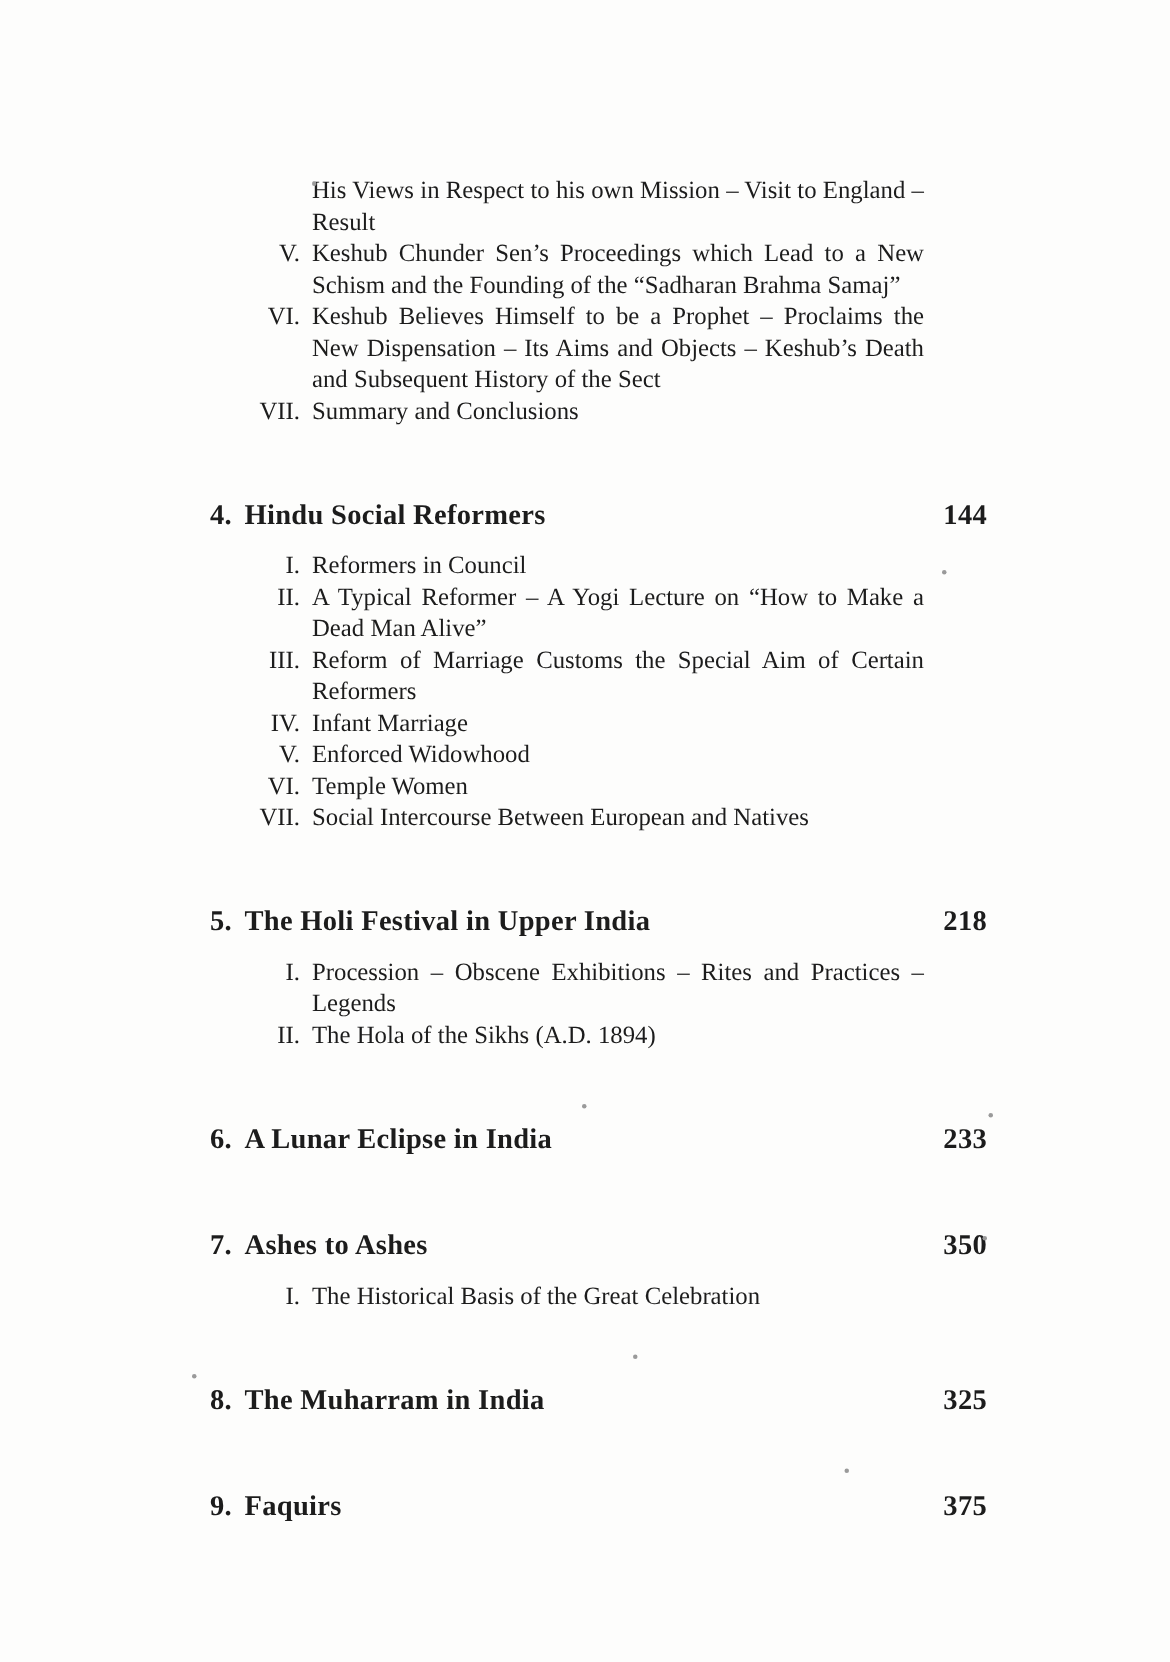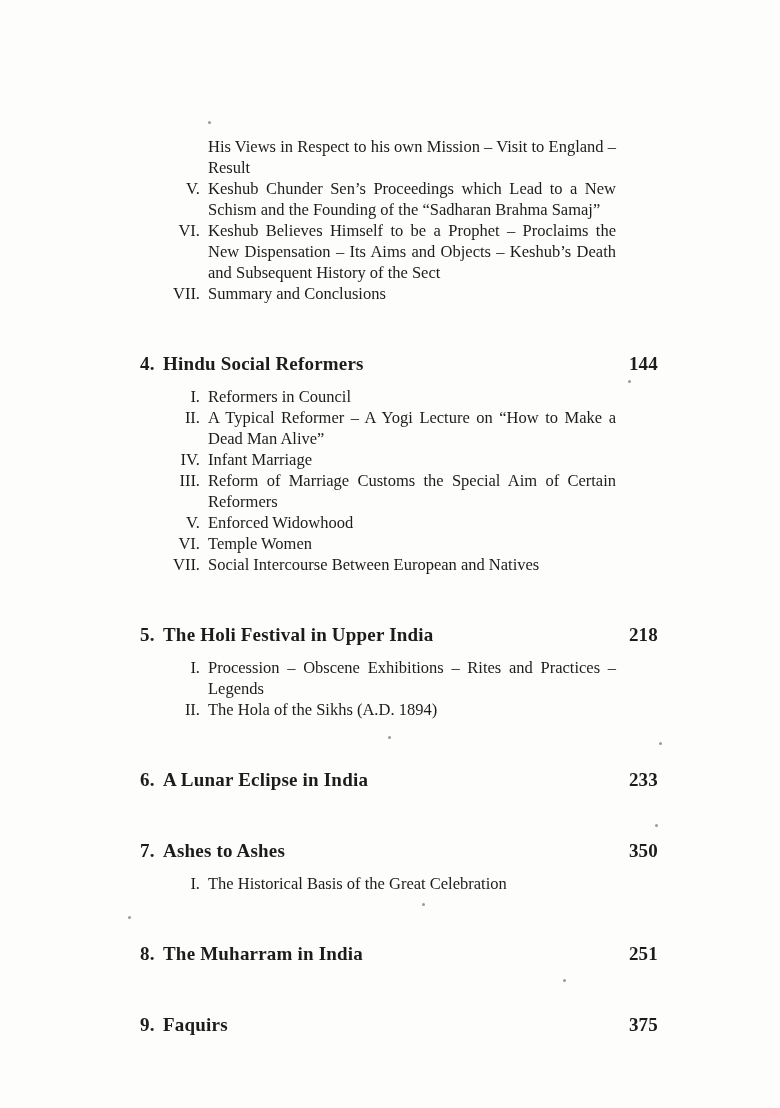--- a/index.html
+++ b/index.html
@@ -12,21 +12,21 @@
     width: 780px;
     height: 1108px;
     background: #fdfdfc;
     color: #1c1c1c;
     font-family: "Liberation Serif", "DejaVu Serif", serif;
     overflow: hidden;
   }
   .toc {
     position: absolute;
     left: 140px;
-    top: 136px;
+    top: 116px;
     width: 518px;
   }
   .section { margin-top: 24px; }
   .section:first-child { margin-top: 0; }
   .chapter-row {
     display: flex;
     align-items: baseline;
     font-weight: bold;
     font-size: 19px;
     line-height: 22px;
@@ -109,26 +109,26 @@
         <div class="items">
           <div class="item">
             <span class="item-numeral">I.</span>
             <span class="item-text">Reformers in Council</span>
           </div>
           <div class="item">
             <span class="item-numeral">II.</span>
             <span class="item-text">A Typical Reformer – A Yogi Lecture on “How to Make a Dead Man Alive”</span>
           </div>
           <div class="item">
+            <span class="item-numeral">III.</span>
+            <span class="item-text">Reform of Marriage Customs the Special Aim of Certain Reformers</span>
+          </div>
+          <div class="item">
             <span class="item-numeral">IV.</span>
             <span class="item-text">Infant Marriage</span>
-          </div>
-          <div class="item">
-            <span class="item-numeral">III.</span>
-            <span class="item-text">Reform of Marriage Customs the Special Aim of Certain Reformers</span>
           </div>
           <div class="item">
             <span class="item-numeral">V.</span>
             <span class="item-text">Enforced Widowhood</span>
           </div>
           <div class="item">
             <span class="item-numeral">VI.</span>
             <span class="item-text">Temple Women</span>
           </div>
           <div class="item">
@@ -171,21 +171,21 @@
           <div class="item">
             <span class="item-numeral">I.</span>
             <span class="item-text">The Historical Basis of the Great Celebration</span>
           </div>
         </div>
       </div>
       <div class="section">
         <div class="chapter-row">
           <span class="chapter-num">8.</span>
           <span class="chapter-title">The Muharram in India</span>
-          <span class="chapter-page">251</span>
+          <span class="chapter-page">325</span>
         </div>
       </div>
       <div class="section">
         <div class="chapter-row">
           <span class="chapter-num">9.</span>
           <span class="chapter-title">Faquirs</span>
           <span class="chapter-page">375</span>
         </div>
       </div>
     </div>

